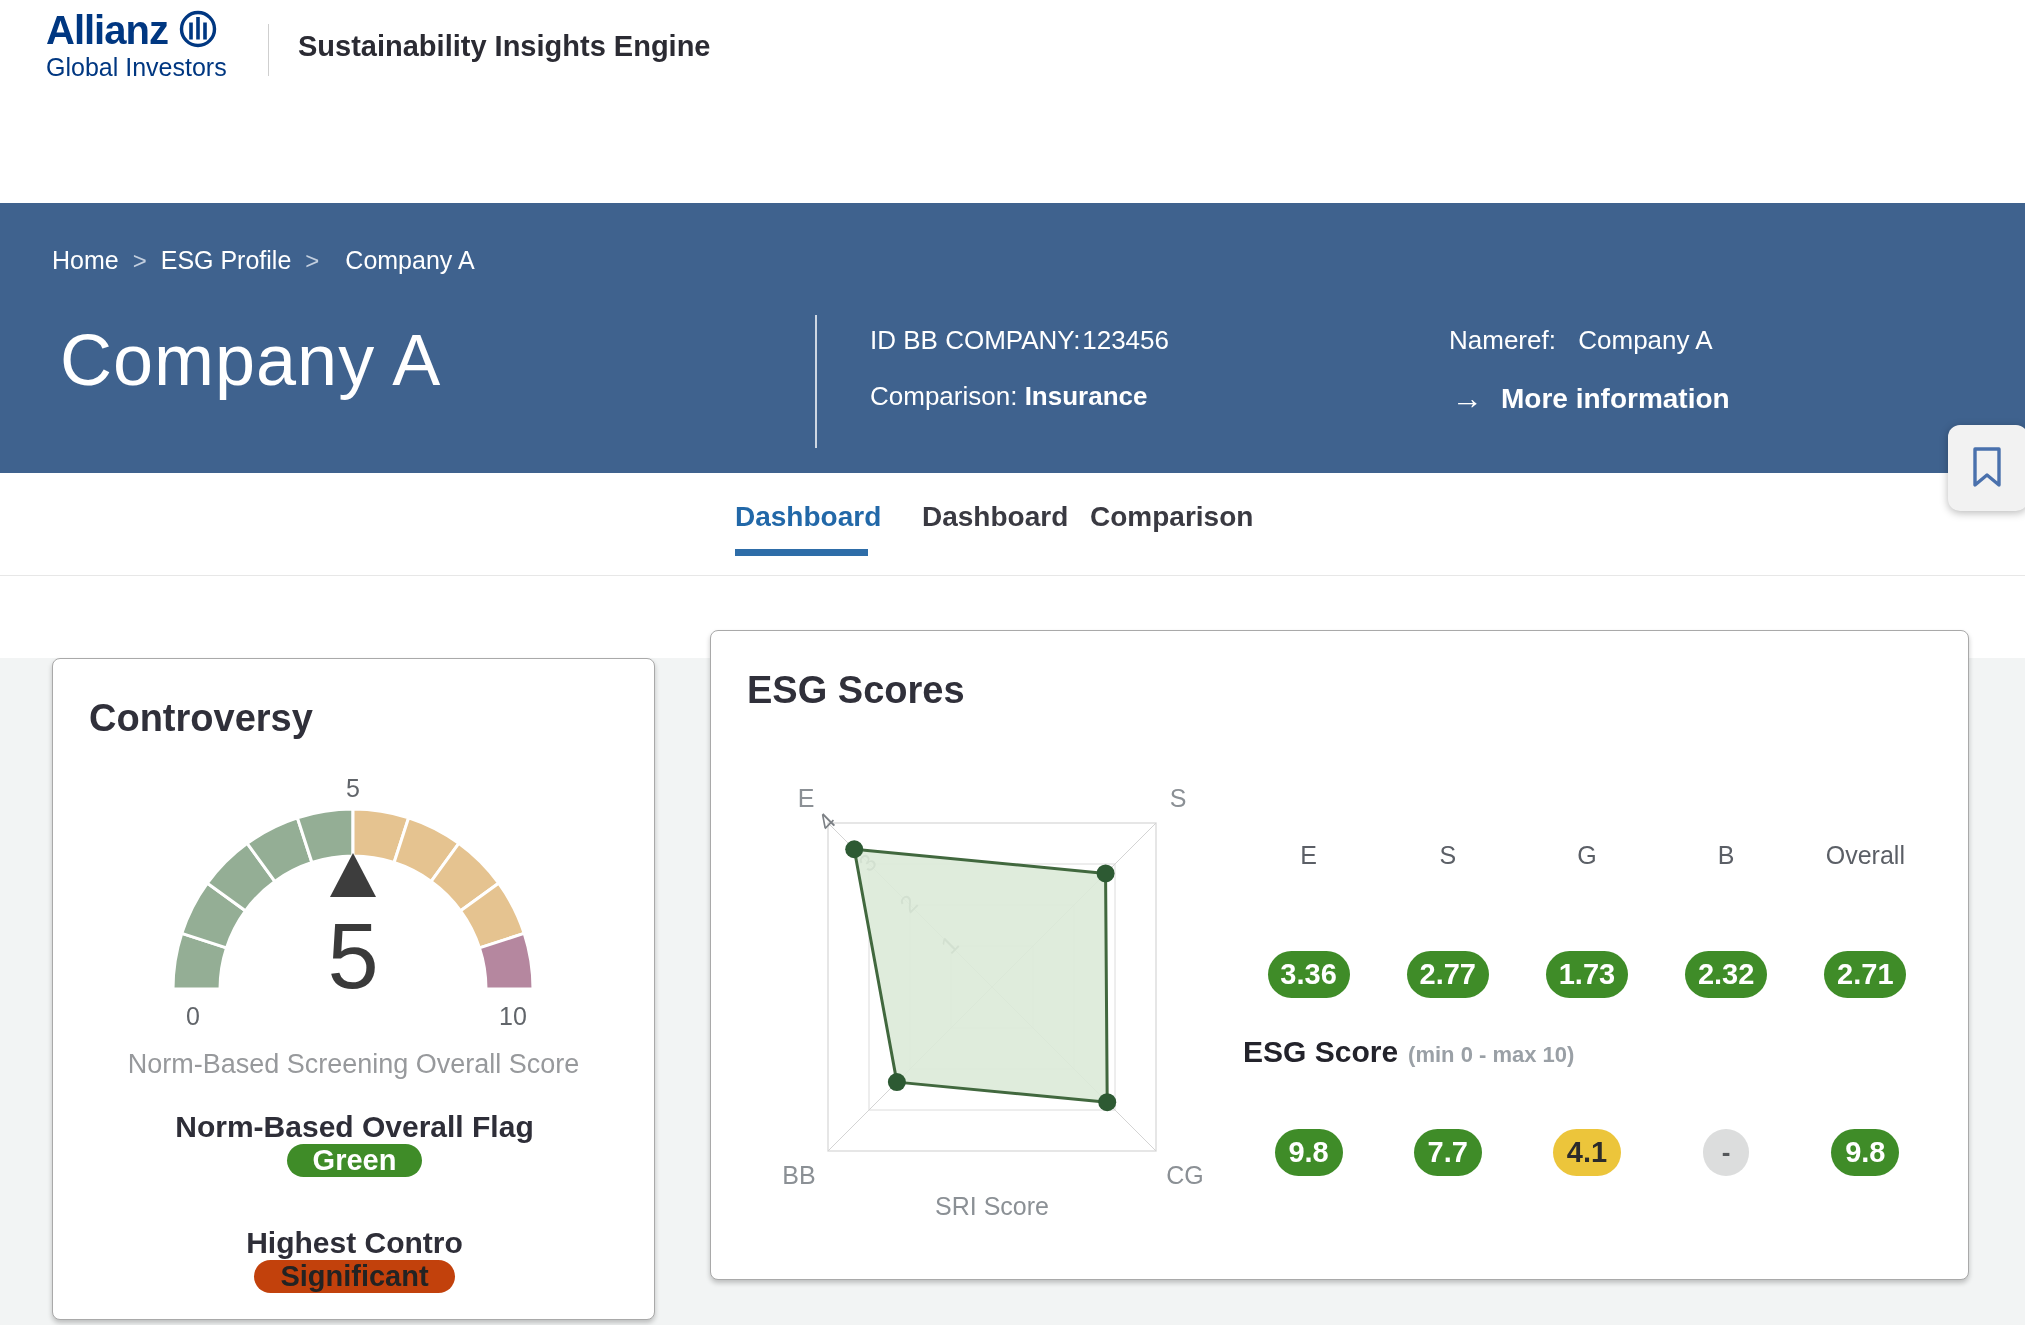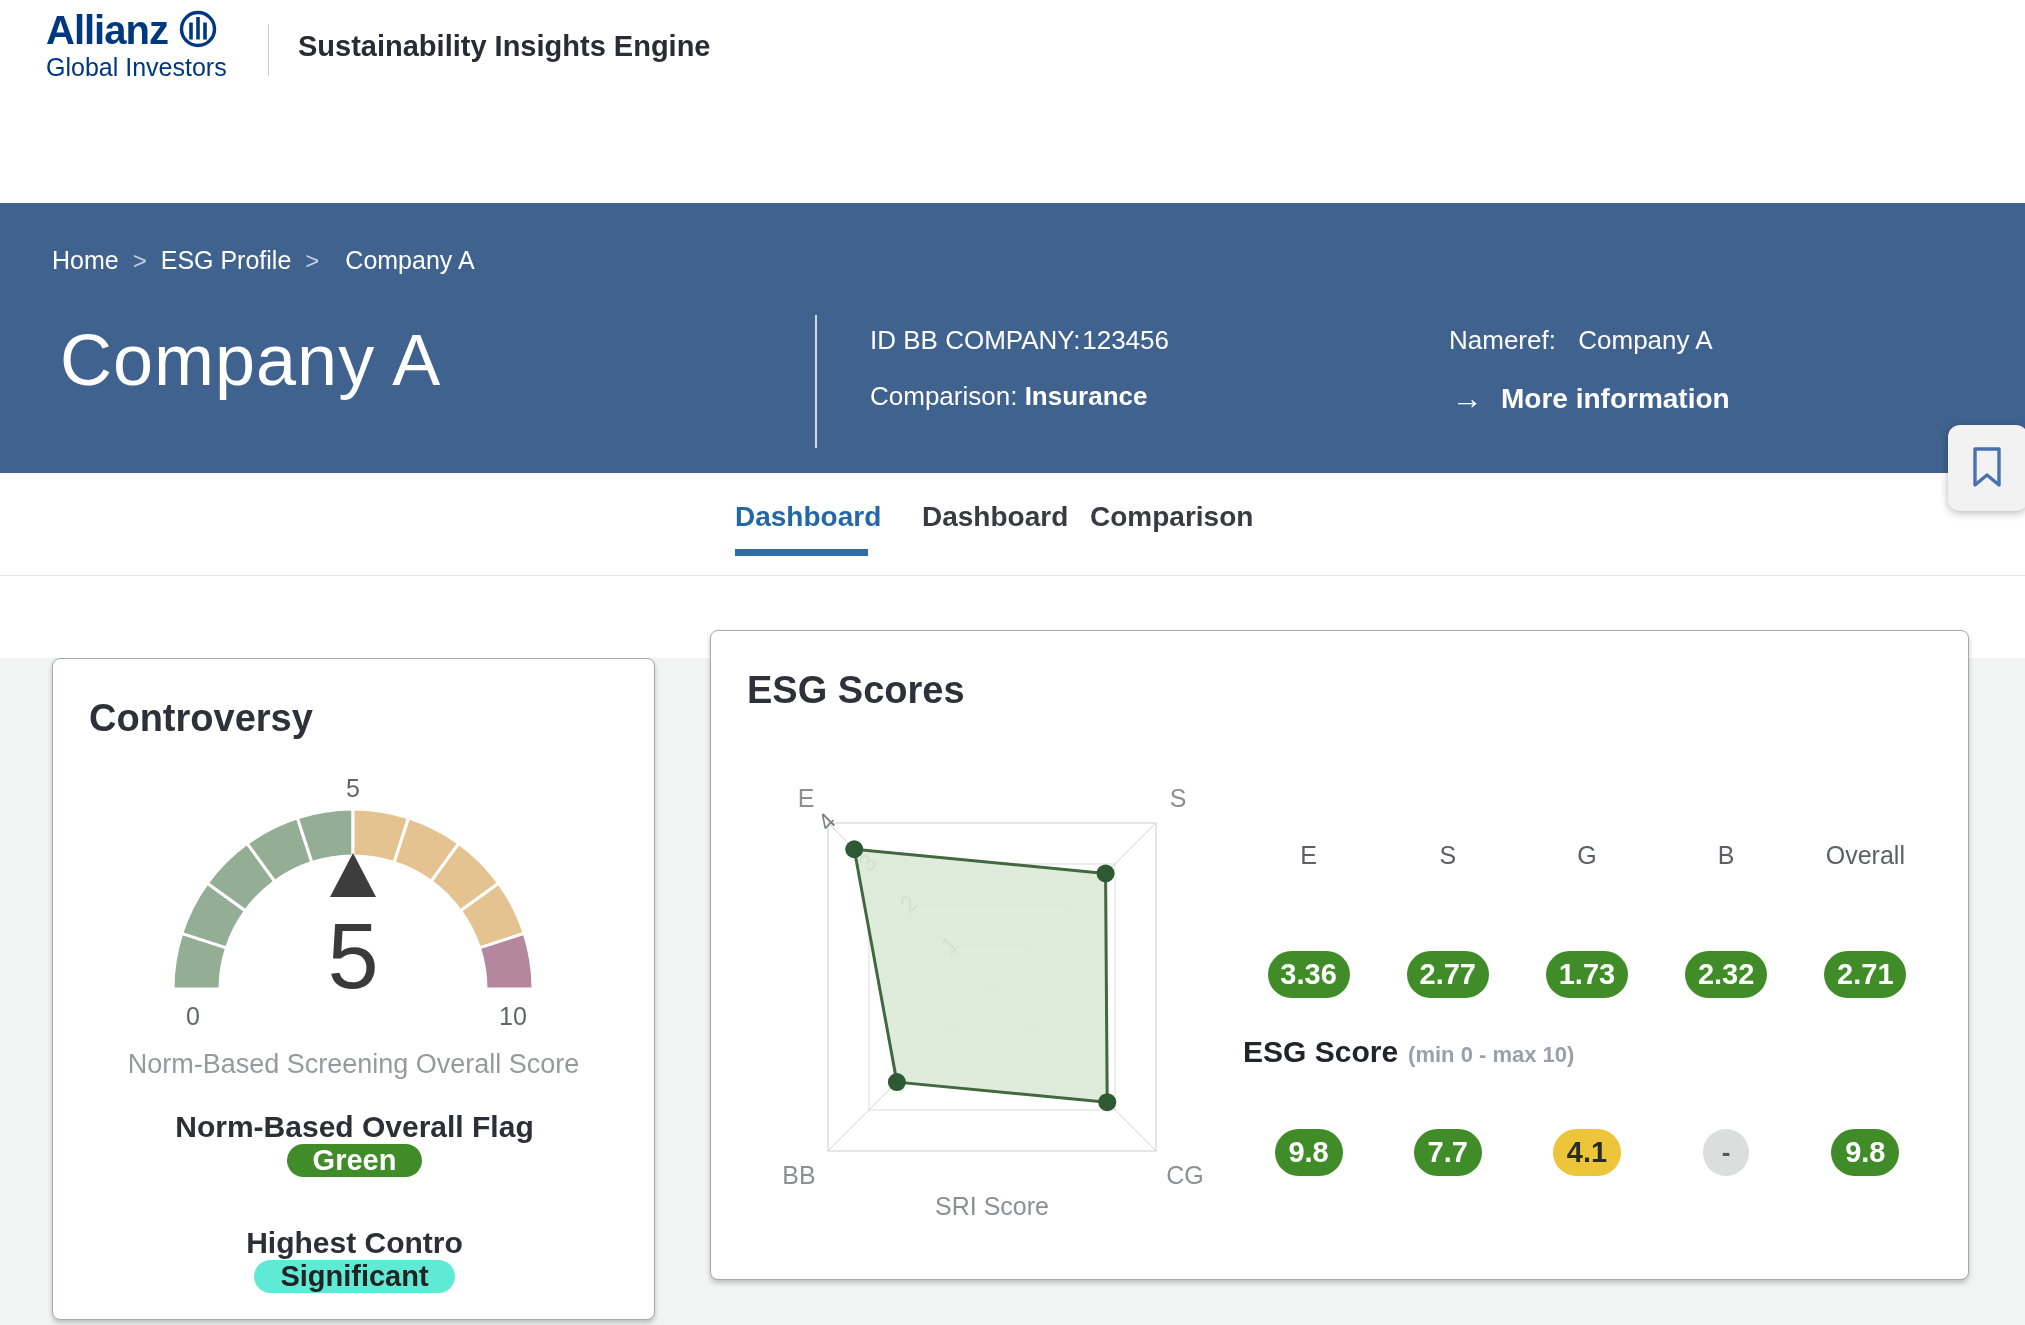--- a/index.html
+++ b/index.html
@@ -68,21 +68,21 @@
 
   
   .gauge-wrap{position:absolute;left:80px;top:100px;width:440px;height:300px;}
   .gauge-caption{position:absolute;left:0;top:390px;width:100%;text-align:center;font-size:27px;color:#97999c;}
   .flag-row{position:absolute;left:36px;right:34px;height:50px;display:flex;align-items:center;justify-content:space-between;flex-direction:column;}
   .flag-row1{top:451px;}
   .flag-row2{top:567px;}
   .flag-label{font-size:30px;font-weight:600;color:#2e2e38;}
   .flag-pill{height:33px;border-radius:25px;padding:0 26px;display:inline-flex;align-items:center;justify-content:center;font-size:29px;font-weight:600;}
   .flag-pill.green{background:#3f8c28;color:#ffffff;}
-  .flag-pill.yellow{background:#5eead4;color:#232323;}
+  .flag-pill.yellow{background:#c2410c;color:#232323;}
 
   
   .radar-wrap{position:absolute;left:57px;top:132px;width:448px;height:470px;}
   .score-headers{position:absolute;left:528px;top:210px;width:696px;display:flex;}
   .score-headers .col{width:139.2px;text-align:center;font-size:25px;color:#5b5f66;}
   .score-row-label{position:absolute;left:532px;font-size:30px;font-weight:bold;color:#23232b;white-space:nowrap;}
   .score-row-label .range{font-size:22px;font-weight:600;color:#9aa0a6;margin-left:10px;}
   .lbl-esg{top:404px;}
   .pill-row{position:absolute;left:528px;width:696px;display:flex;}
   .pill-row .slot{width:139.2px;display:flex;justify-content:center;}

